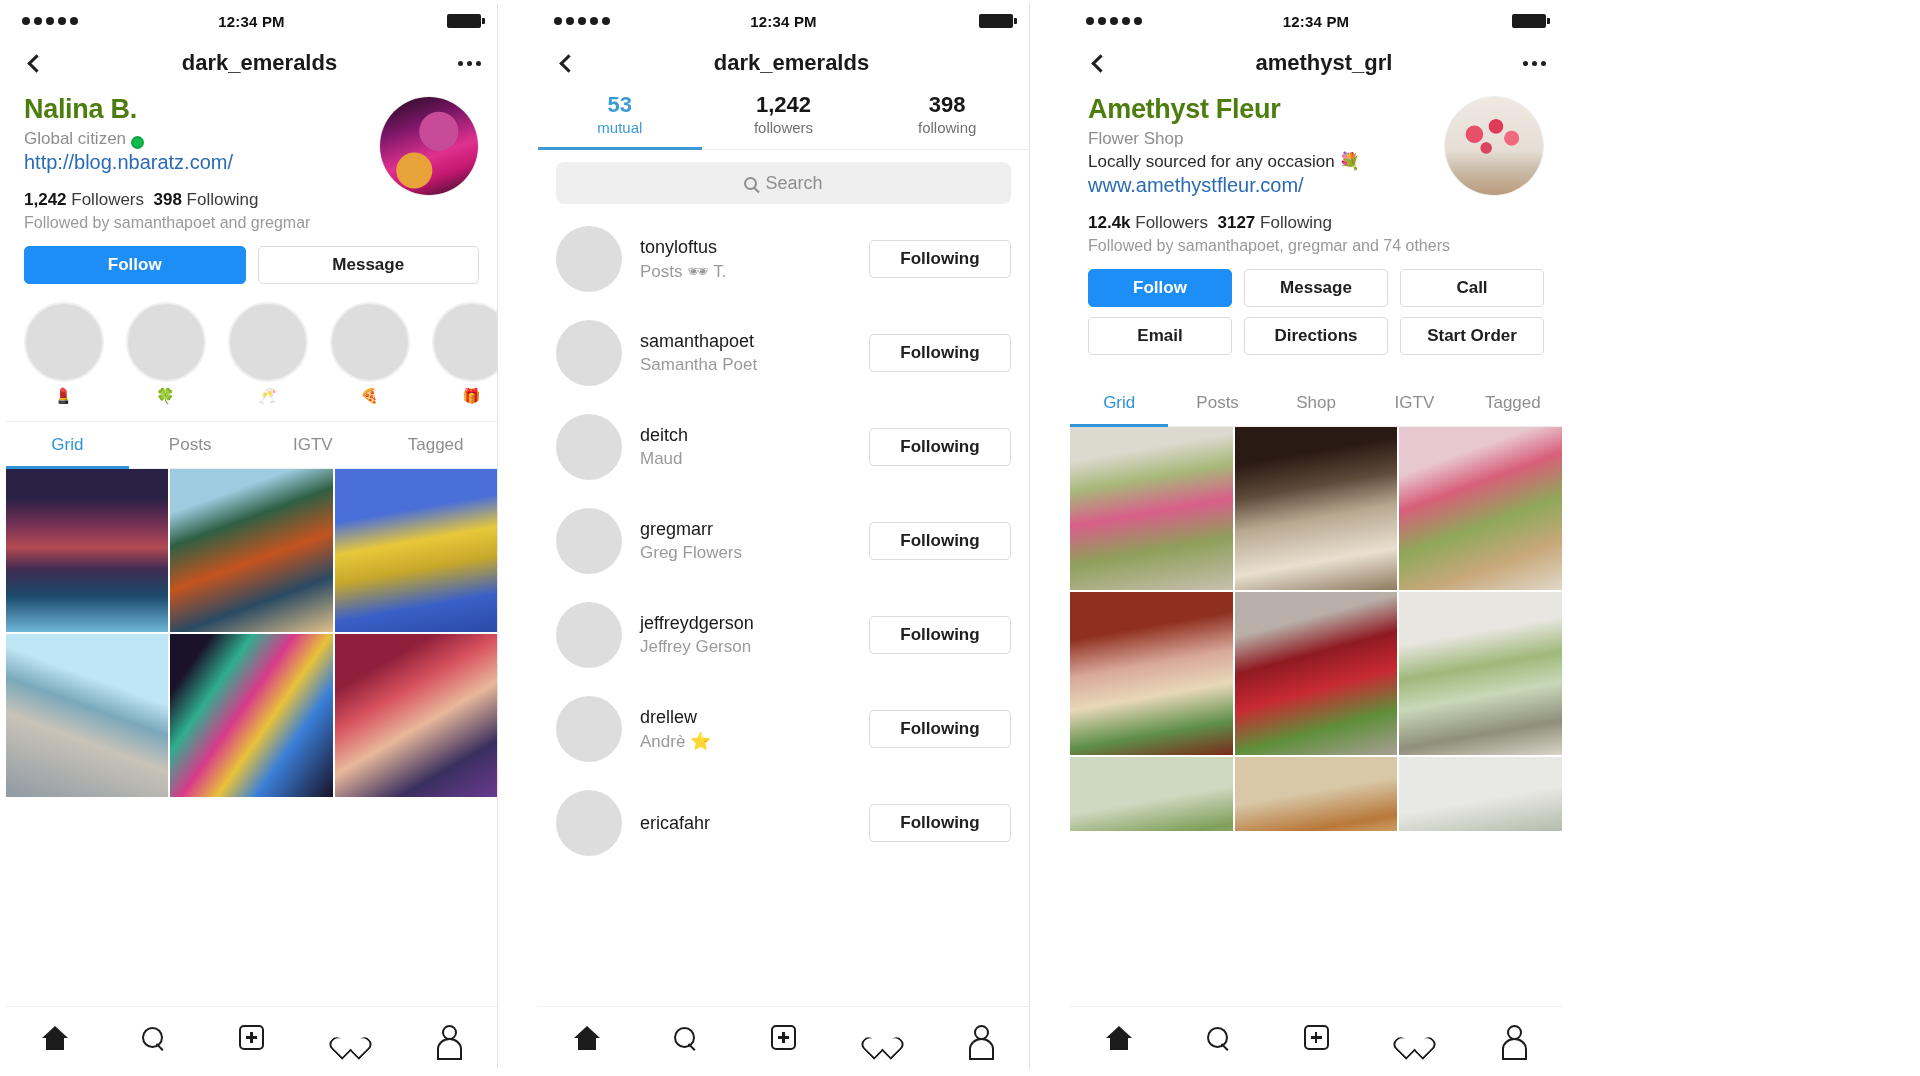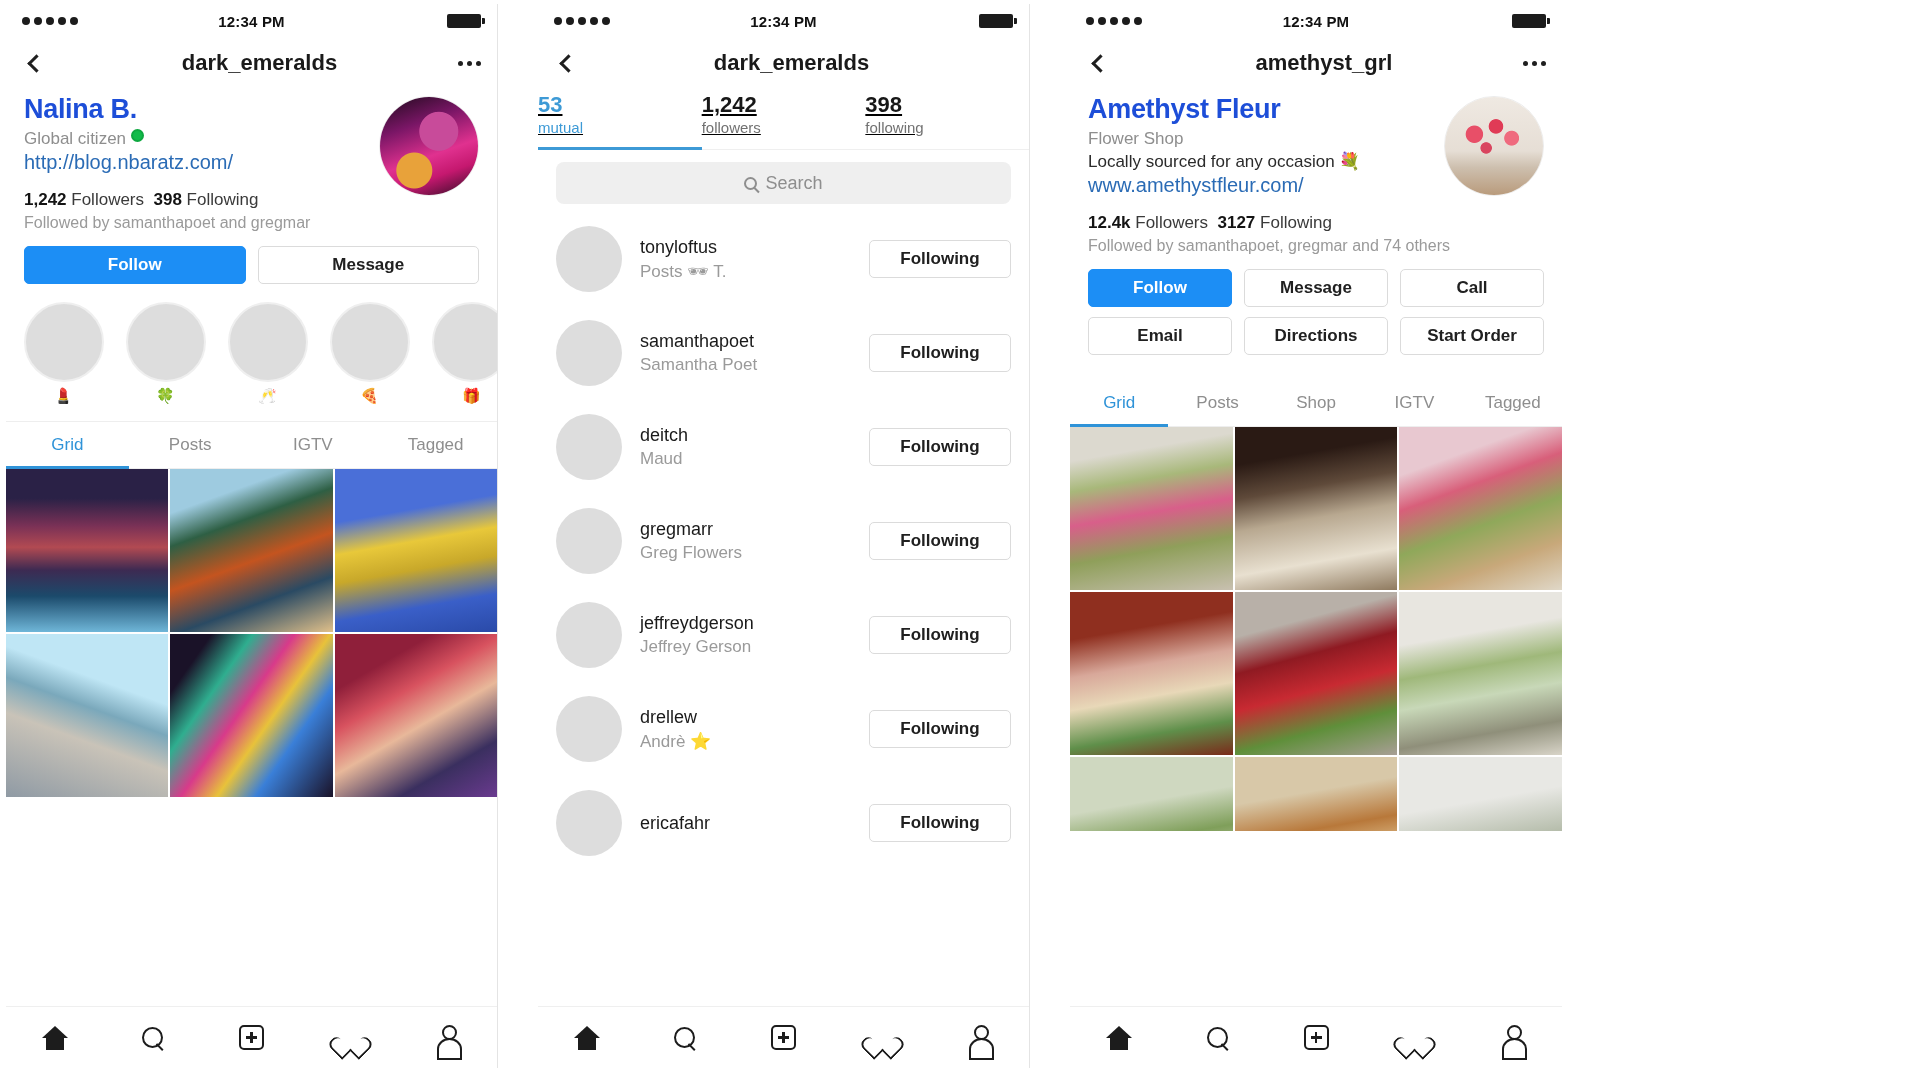--- a/index.html
+++ b/index.html
@@ -69,22 +69,22 @@
     border-left: 3px solid #1f1f1f; border-bottom: 3px solid #1f1f1f;
     transform: rotate(45deg); margin-left: 8px; cursor: pointer;
   }
   .dots {
     margin-left: auto; display: flex; gap: 4px; cursor: pointer;
   }
   .dots i { width: 5px; height: 5px; border-radius: 50%; background: #1f1f1f; display: block; }
 
   
   .profile { padding: 6px 18px 0 18px; position: relative; }
-  .pname { font-size: 27px; font-weight: bold; color: #1d4ed8; letter-spacing: -.3px; }
-  .pcat { font-size: 17px; color: #8e8e8e; margin-top: 4px; display: flex; align-items: flex-start; gap: 5px;}
+  .pname { font-size: 27px; font-weight: bold; color: #4d7c0f; letter-spacing: -.3px; }
+  .pcat { font-size: 17px; color: #8e8e8e; margin-top: 4px; display: flex; align-items: flex-end; gap: 5px;}
   .greendot { width: 13px; height: 13px; border-radius: 50%; background: #12bb4a; display:inline-block; border:2px solid #0ea840;}
   .pbio { font-size: 17px; color: #2b2b2b; margin-top: 2px; }
   .plink { font-size: 20px; color: #2a6bb5; margin-top: 2px; }
   .pstats { font-size: 17px; color: #141414; margin-top: 16px; }
   .pstats b { font-weight: bold; }
   .pstats span { color: #3a3a3a; }
   .pfollowedby { font-size: 16px; color: #9a9a9a; margin-top: 4px; }
 
   .avatar {
     position: absolute; right: 18px; top: 8px;
@@ -167,21 +167,21 @@
   .bg3 { background: linear-gradient(160deg,#e8c8d0 0 22%,#d85f7a 38%,#8fa85a 58%,#c8a87a 78%,#e0d8c8 100%); }
   .bg4 { background: linear-gradient(170deg,#8f2f1f 0 25%,#d8a89a 45%,#e8d8b8 62%,#5f8f4a 82%,#7a2a1a 100%); }
   .bg5 { background: linear-gradient(165deg,#b8b0a8 0 22%,#8f1a22 40%,#c82a32 58%,#5f8f3a 78%,#a89f95 100%); }
   .bg6 { background: linear-gradient(170deg,#e8e6e0 0 28%,#9fb87a 46%,#c8d8b8 62%,#8f8f7a 82%,#d8d4c8 100%); }
   .bg7 { background: linear-gradient(170deg,#cfd8c0 0 30%,#7f9f5a 50%,#e0d8c8 75%,#b8b09a 100%); }
   .bg8 { background: linear-gradient(170deg,#d8c8a8 0 25%,#b8783a 45%,#e8d0a0 65%,#8f6a3a 100%); }
   .bg9 { background: linear-gradient(170deg,#e8e8e4 0 30%,#b8bfae 52%,#8f9a80 72%,#dcdcd4 100%); }
 
   
   .counttabs { display: flex; height: 62px; border-bottom: 1px solid #efefef; }
-  .ct { flex: 1; text-align: left; cursor: pointer; position: relative; padding-top: 4px; text-decoration: underline;}
+  .ct { flex: 1; text-align: center; cursor: pointer; position: relative; padding-top: 4px;}
   .ct .n { font-size: 22px; font-weight: bold; color: #171717; line-height: 26px; }
   .ct .l { font-size: 15px; color: #717171; line-height: 20px; }
   .ct.active .n { color: #3d9ad6; }
   .ct.active .l { color: #3d9ad6; }
   .ct.active:after {
     content: ""; position: absolute; left: 0; right: 0; bottom: -1px;
     height: 3px; background: #3d9ad6;
   }
   .searchwrap { padding: 12px 18px 8px 18px; }
   .searchbox {

